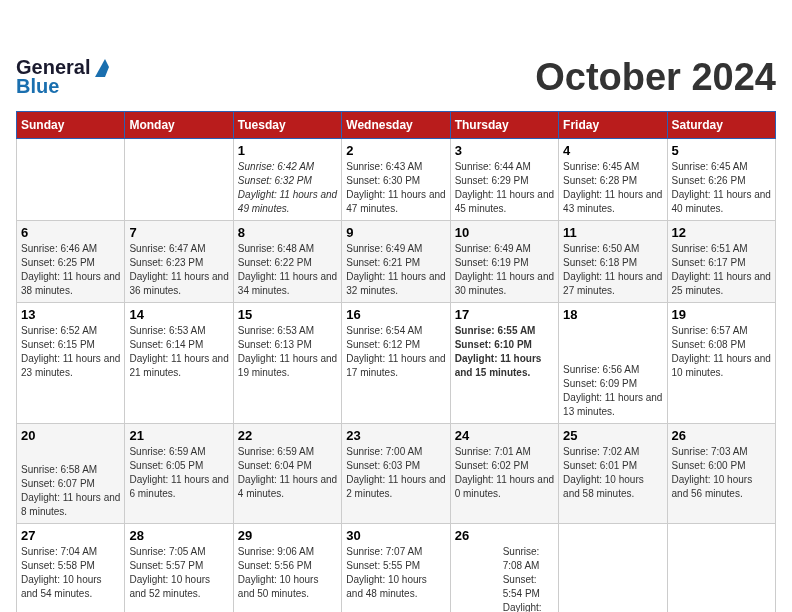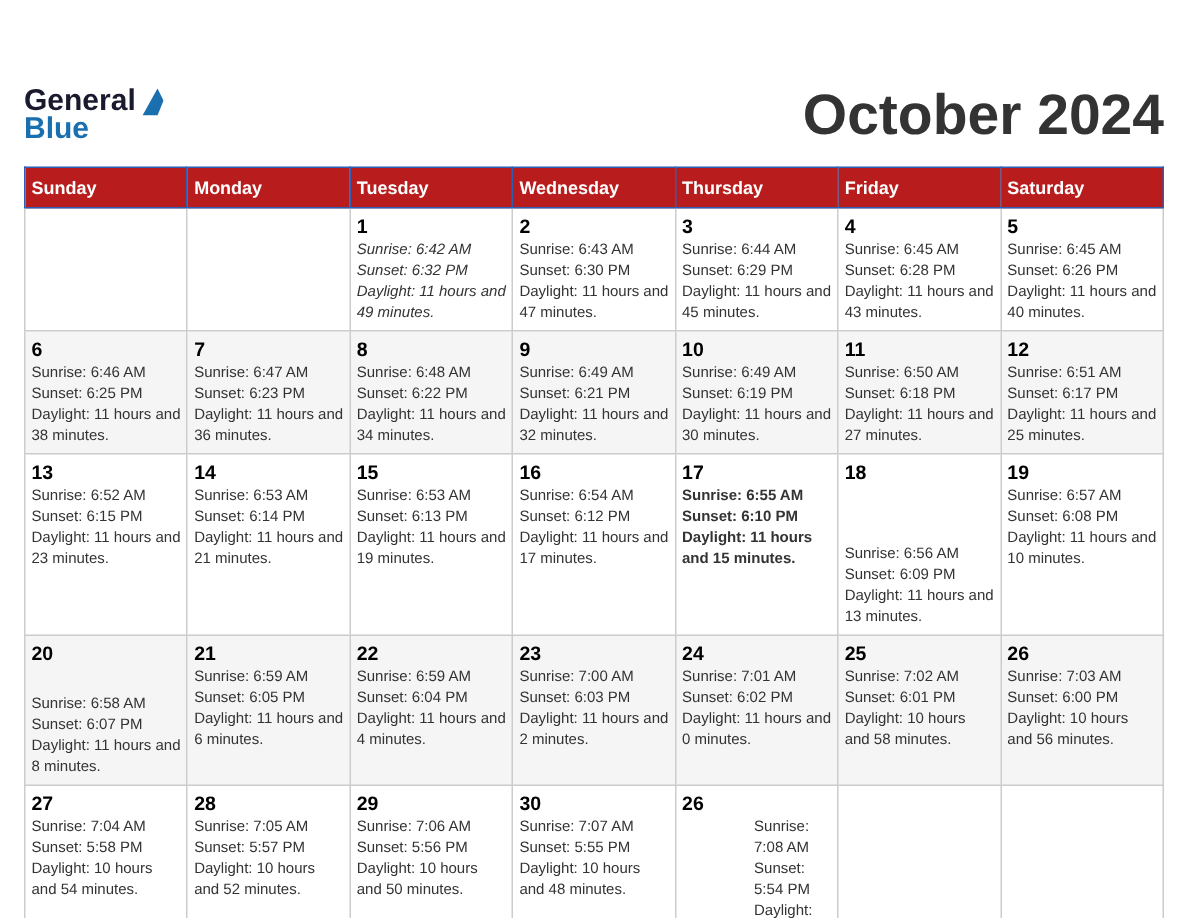--- a/index.html
+++ b/index.html
@@ -276,21 +276,21 @@
 Daylight: 10 hours and 54 minutes.</div>
         </td>
         <td>
           <span class="day-number">28</span>
           <div class="day-detail" style="white-space: pre-line;">Sunrise: 7:05 AM
 Sunset: 5:57 PM
 Daylight: 10 hours and 52 minutes.</div>
         </td>
         <td>
           <span class="day-number">29</span>
-          <div class="day-detail" style="white-space: pre-line;">Sunrise: 7:06 AM
+          <div class="day-detail" style="white-space: pre-line;">Sunrise: 9:06 AM
 Sunset: 5:56 PM
 Daylight: 10 hours and 50 minutes.</div>
         </td>
         <td>
           <span class="day-number">30</span>
           <div class="day-detail" style="white-space: pre-line;">Sunrise: 7:07 AM
 Sunset: 5:55 PM
 Daylight: 10 hours and 48 minutes.</div>
         </td>
         <td>

